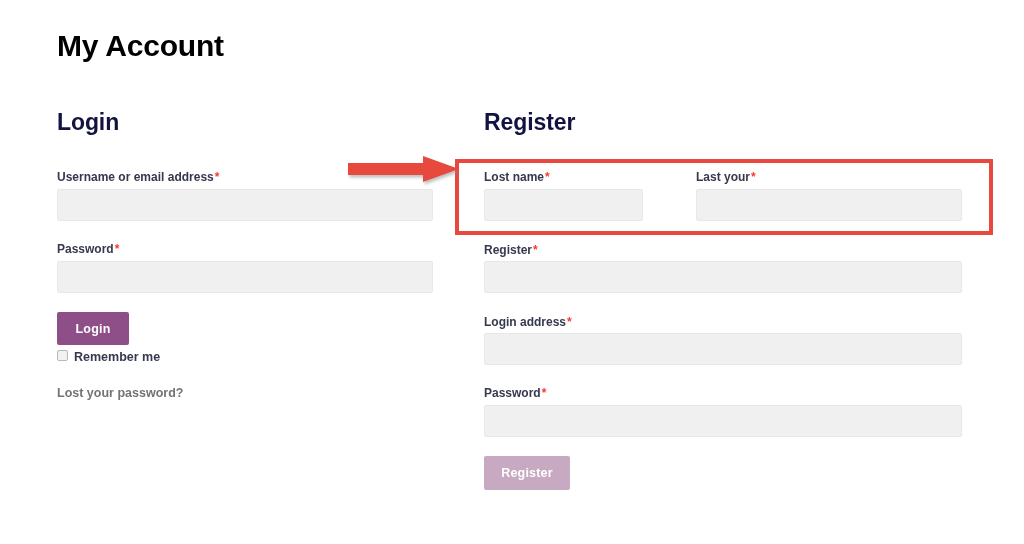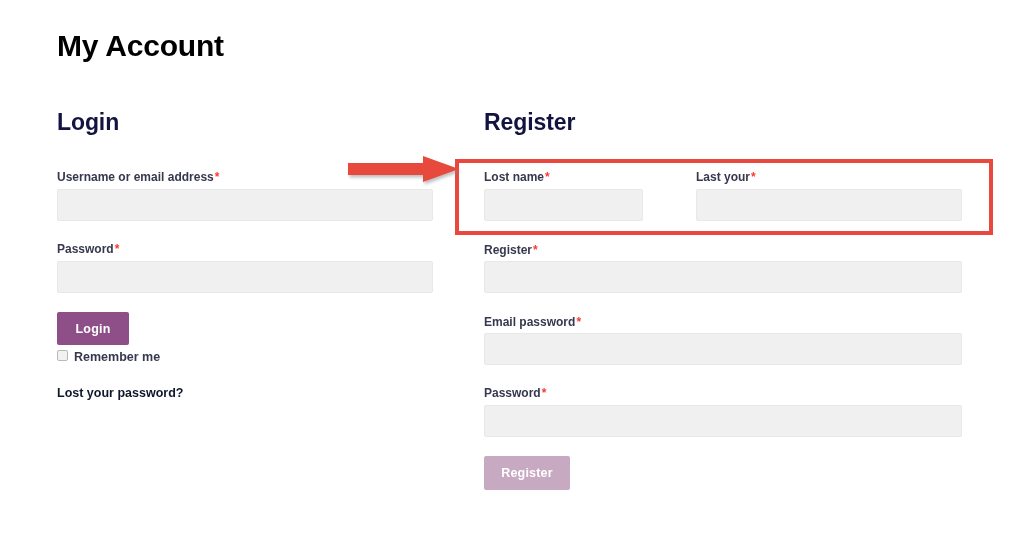--- a/index.html
+++ b/index.html
@@ -123,21 +123,21 @@
     color: #36384e;
     line-height: 14px;
   }
 
   #lost-password-link {
     position: absolute;
     left: 57px;
     top: 385px;
     font-size: 12.5px;
     font-weight: bold;
-    color: #0f172a;
+    color: #737373;
     text-decoration: none;
     line-height: 16px;
   }
 
   
   #reg-first-label { left: 484px; top: 169px; }
   #reg-first-input { left: 484px; top: 189px; width: 159px; height: 32px; }
 
   #reg-last-label  { left: 696px; top: 169px; }
   #reg-last-input  { left: 696px; top: 189px; width: 266px; height: 32px; }
@@ -220,21 +220,21 @@
     <span>Last your</span><span class="req">*</span>
   </div>
   <input class="text-input" id="reg-last-input" type="text" placeholder="" style="">
 
   <div class="field-label" id="reg-username-label">
     <span>Register</span><span class="req">*</span>
   </div>
   <input class="text-input" id="reg-username-input" type="text" placeholder="" style="">
 
   <div class="field-label" id="reg-email-label">
-    <span>Email password</span><span class="req">*</span>
+    <span>Login address</span><span class="req">*</span>
   </div>
   <input class="text-input" id="reg-email-input" type="email" placeholder="" style="">
 
   <div class="field-label" id="reg-password-label">
     <span>Password</span><span class="req">*</span>
   </div>
   <input class="text-input" id="reg-password-input" type="password" placeholder="" style="">
 
   <button class="btn" id="register-button">Register</button>
 

